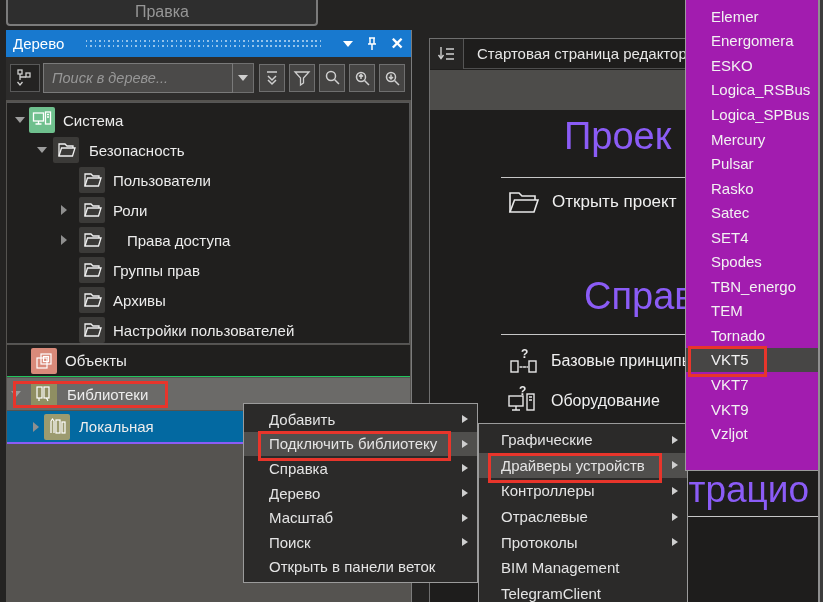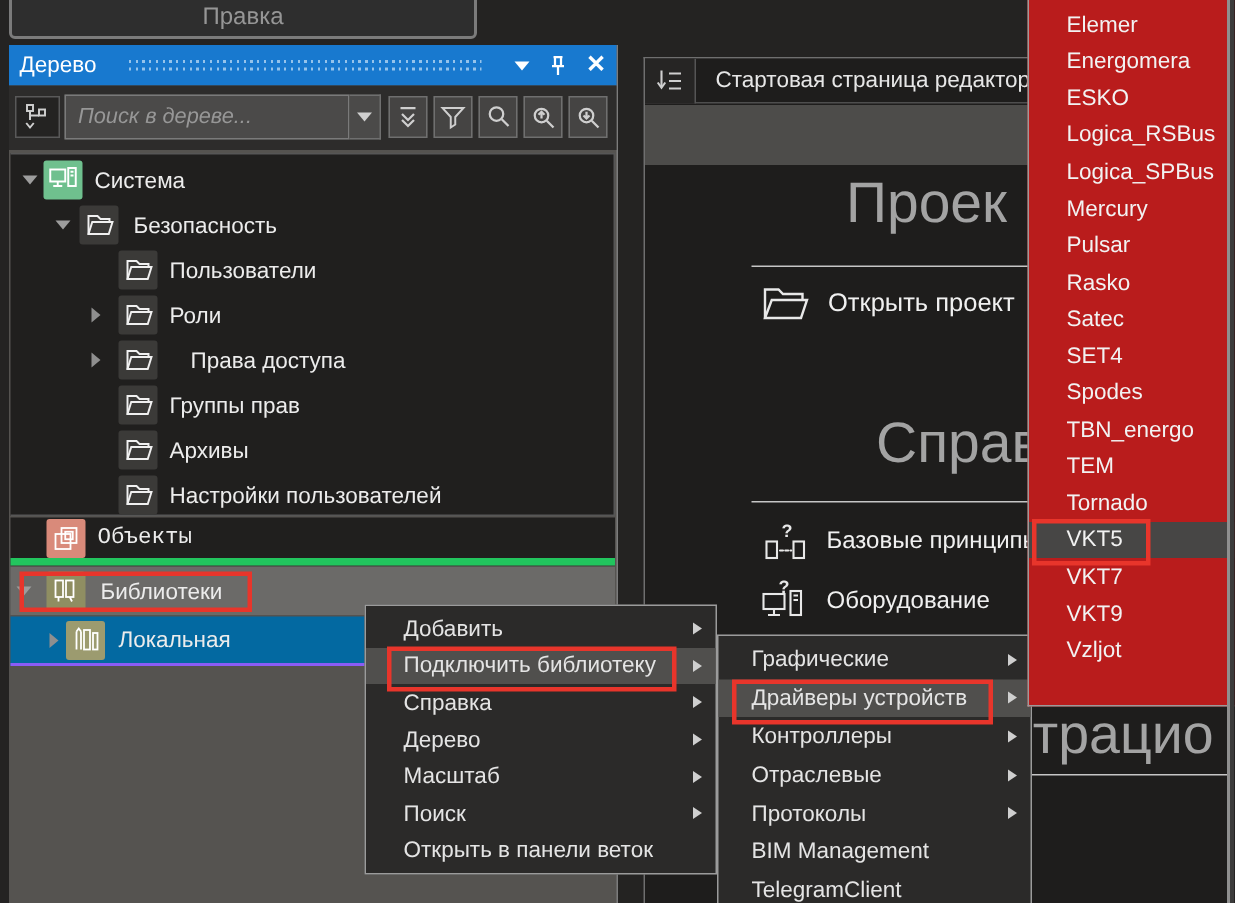--- a/index.html
+++ b/index.html
@@ -64,59 +64,59 @@
   .exp { width:0; height:0; display:inline-block; position:absolute; }
   .exp.down { border-left:5px solid transparent; border-right:5px solid transparent; border-top:6px solid #9d9d9d; }
   .exp.right { border-top:5px solid transparent; border-bottom:5px solid transparent; border-left:6px solid #8f8f8f; }
   .ticon26 {
     width:26px; height:26px; border-radius:2px; background:#3b3a38;
     display:flex; align-items:center; justify-content:center; position:absolute;
   }
   .ticon26 svg { display:block; }
   .tlabel { position:absolute; white-space:nowrap; }
   .row-strip { position:absolute; left:1px; width:403px; height:32px; background:#201f1e; }
-  .r-objects   { top:315px; border-bottom:5px solid #22c55e;font-family:Liberation Mono, monospace; }
+  .r-objects   { top:315px; border-bottom:1px solid #22c55e; }
   .r-libraries { top:348px; background:#6b6a68; }
   .r-local     { top:381px; background:#0369a1; border-bottom:2px solid #8b5cf6; height:33px;}
   .row-strip .trow { height:100%; }
   
   .editor {
     position:absolute; left:429px; top:38px; width:389px; height:564px;
     background:#1e1d1c; border-left:1px solid #6f6f6f; border-top:1px solid #6f6f6f;
     z-index:1; overflow:hidden;
   }
   .tabbar { position:absolute; left:0; top:0; width:100%; height:30px; border-bottom:1px solid #4e4e4e; background:#1e1d1c;}
   .tab-iconcell {
     position:absolute; left:0; top:0; width:34px; height:30px; background:#262524;
     border-right:1px solid #555; display:flex; align-items:center; justify-content:center;
   }
   .tab-label { position:absolute; left:47px; top:0; line-height:30px; color:#e6e6e6; font-size:15px; white-space:nowrap; }
   .grayband { position:absolute; left:0; top:31px; width:100%; height:40px; background:#4d4c4a; }
-  .h-big { position:absolute; color:#a3a3a3; font-size:38px; white-space:nowrap;text-align:center; }
+  .h-big { position:absolute; color:#8b5cf6; font-size:38px; white-space:nowrap;text-align:center; }
   .hr { position:absolute; height:1px; background:#c6c6c6; }
   .start-row { position:absolute; display:flex; align-items:center; color:#f0f0f0; font-size:17px; white-space:nowrap; }
   .start-row svg { margin-right:12px; }
   
   .menu {
     position:absolute; background:#2b2a29; border:1px solid #9b9b9b;
     padding:3px 0; z-index:10;
   }
   .mi { position:relative; display:flex; align-items:center; color:#e4e4e4; font-size:15px; white-space:nowrap; }
   .mi .mi-label { flex:1; }
   .mi-arrow { width:0; height:0; border-top:4.5px solid transparent; border-bottom:4.5px solid transparent; border-left:6px solid #cfcfcf; margin-right:9px; }
   .mi.noarr .mi-arrow { visibility:hidden; }
   .mi.hl { background:#504f4d; }
   .ctx { left:243px; top:403px; width:235px; }
   .ctx .mi { height:24.6px; padding-left:25px; }
   .ctx .mi.rb::after { content:""; position:absolute; left:14px; top:-1px; width:187px; height:24px; border:3px solid #e8352b; }
   .sub { left:478px; top:423px; width:210px; z-index:11; }
   .sub .mi { height:25.6px; padding-left:22px; }
   .sub .mi.rb::after { content:""; position:absolute; left:9px; top:0px; width:168px; height:24px; border:3px solid #e8352b; }
   .drivers {
-    left:685px; top:0; width:138px; height:471px; background:#b91c1c;
+    left:685px; top:0; width:138px; height:471px; background:#a21caf;
     border:none; border-left:1px solid #9b9b9b; border-bottom:1px solid #9b9b9b;
     padding-top:4px; z-index:12;
   }
   .drivers .mi { height:24.55px; padding-left:25px; color:#f2f2f2; }
   .drivers .mi.hl { background:#474645; }
   .drivers .mi.rb::after { content:""; position:absolute; left:2px; top:-2px; width:73px; height:25px; border:3px solid #e8352b; }
   
   .redbox-tree {
     position:absolute; left:13px; top:381px; width:155px; height:27px;
     border:3px solid #e8352b; z-index:20; pointer-events:none;

